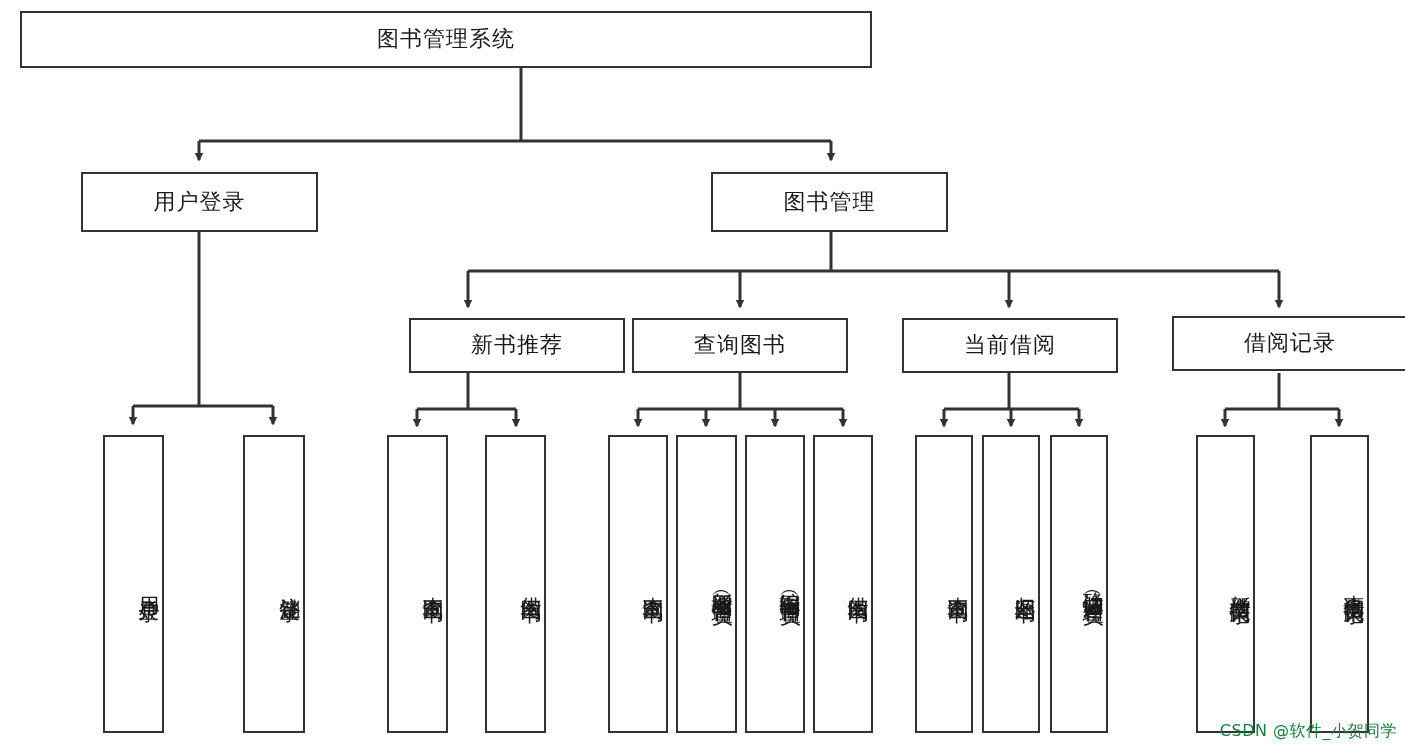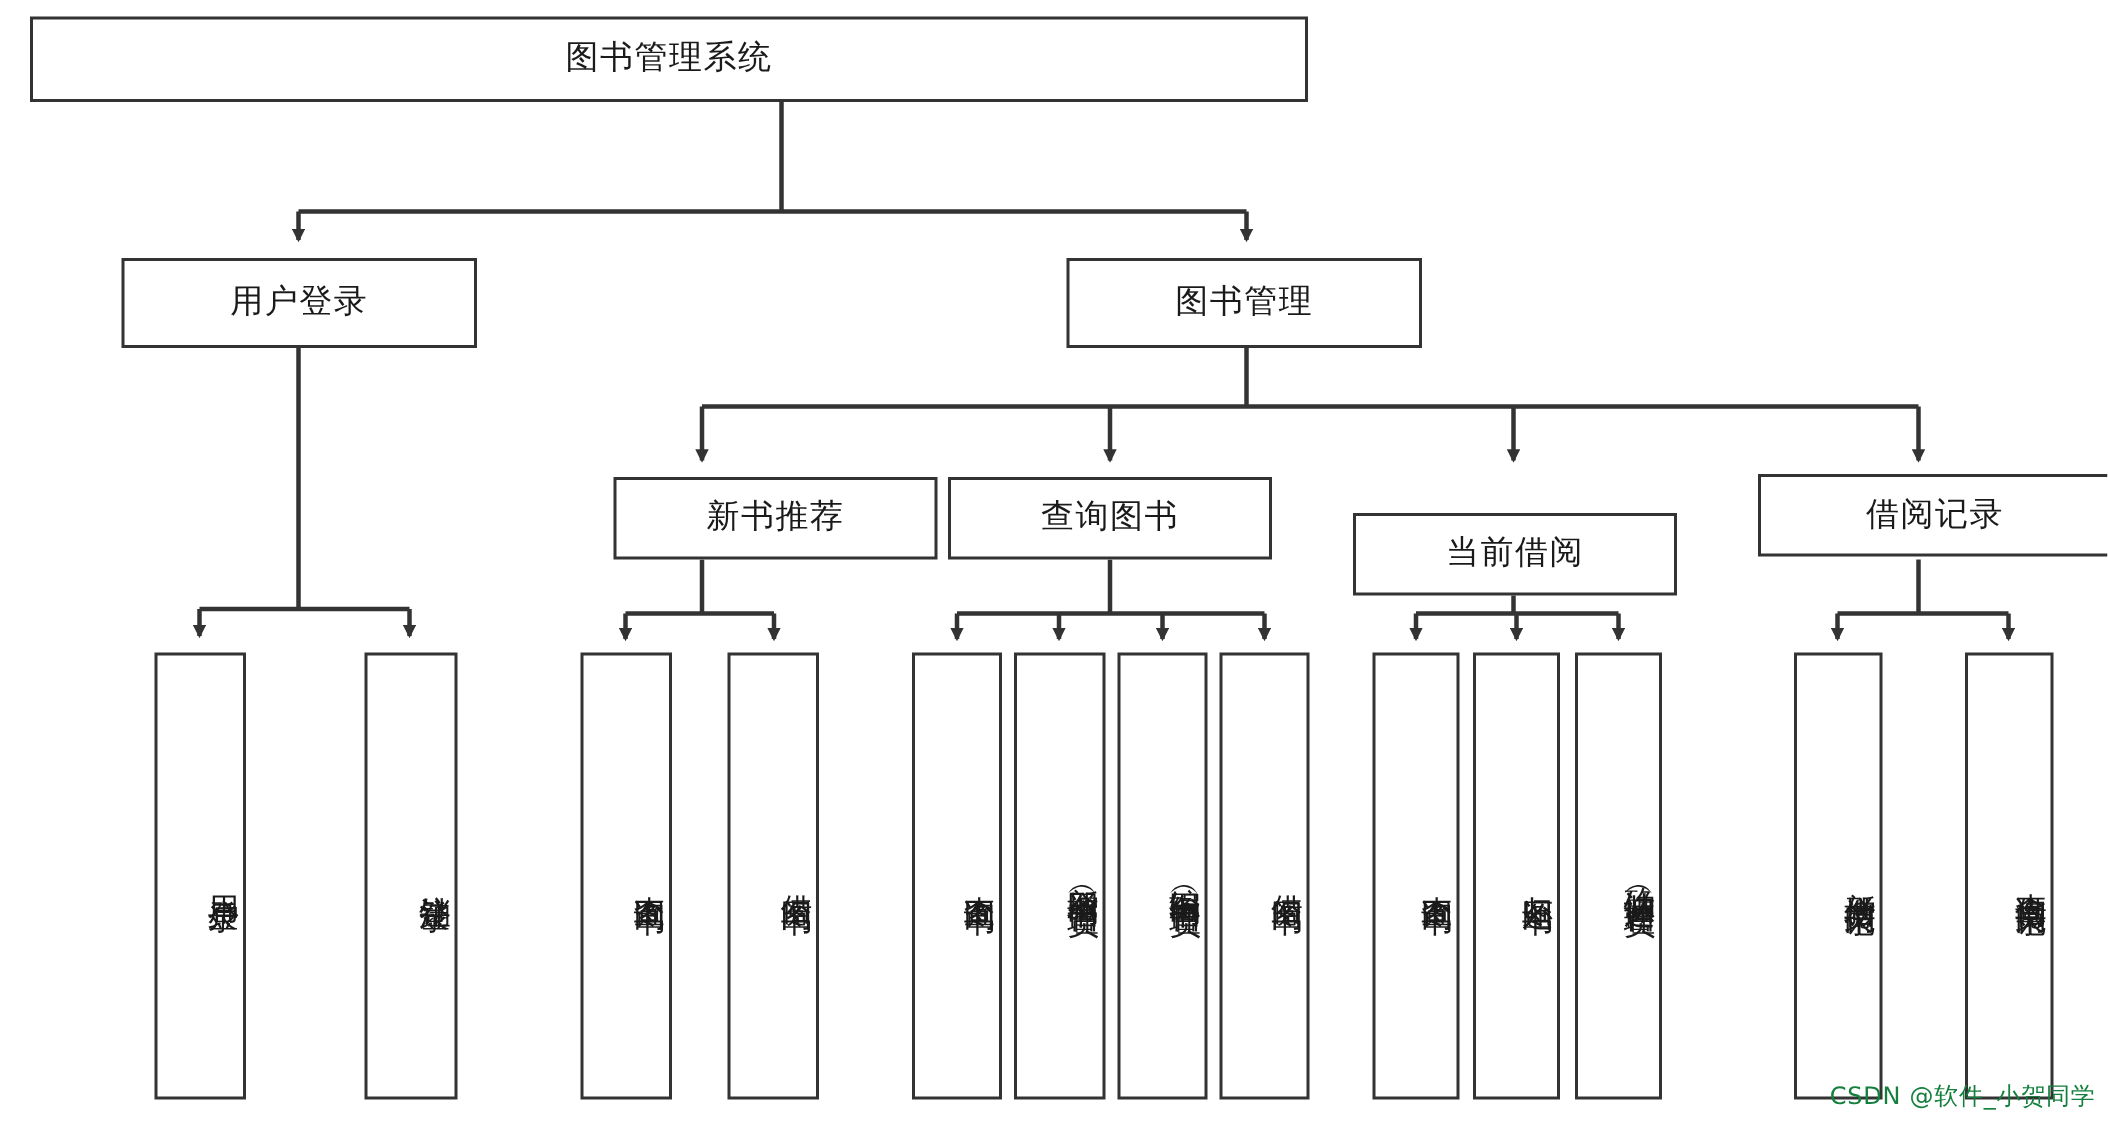--- a/index.html
+++ b/index.html
@@ -140,21 +140,21 @@
   </div>
 
   <div class="node-box horizontal" style="left:361px; top:318px; width:216px; height:55px;margin-left:48px;">
     <span>新书推荐</span>
   </div>
 
   <div class="node-box horizontal" style="left:632px; top:318px; width:216px; height:55px;">
     <span>查询图书</span>
   </div>
 
-  <div class="node-box horizontal" style="left:902px; top:318px; width:216px; height:55px;margin-top:24px;">
+  <div class="node-box horizontal" style="left:902px; top:318px; width:216px; height:55px;">
     <span>当前借阅</span>
   </div>
 
   <div class="node-box horizontal" style="left:1172px; top:316px; width:236px; height:55px;font-family:Liberation Serif, serif;">
     <span>借阅记录</span>
   </div>
 
   <div class="node-box vertical" style="left:387px; top:435px; width:61px; height:298px;">
     <span class="v-label">查询图书</span>
   </div>

